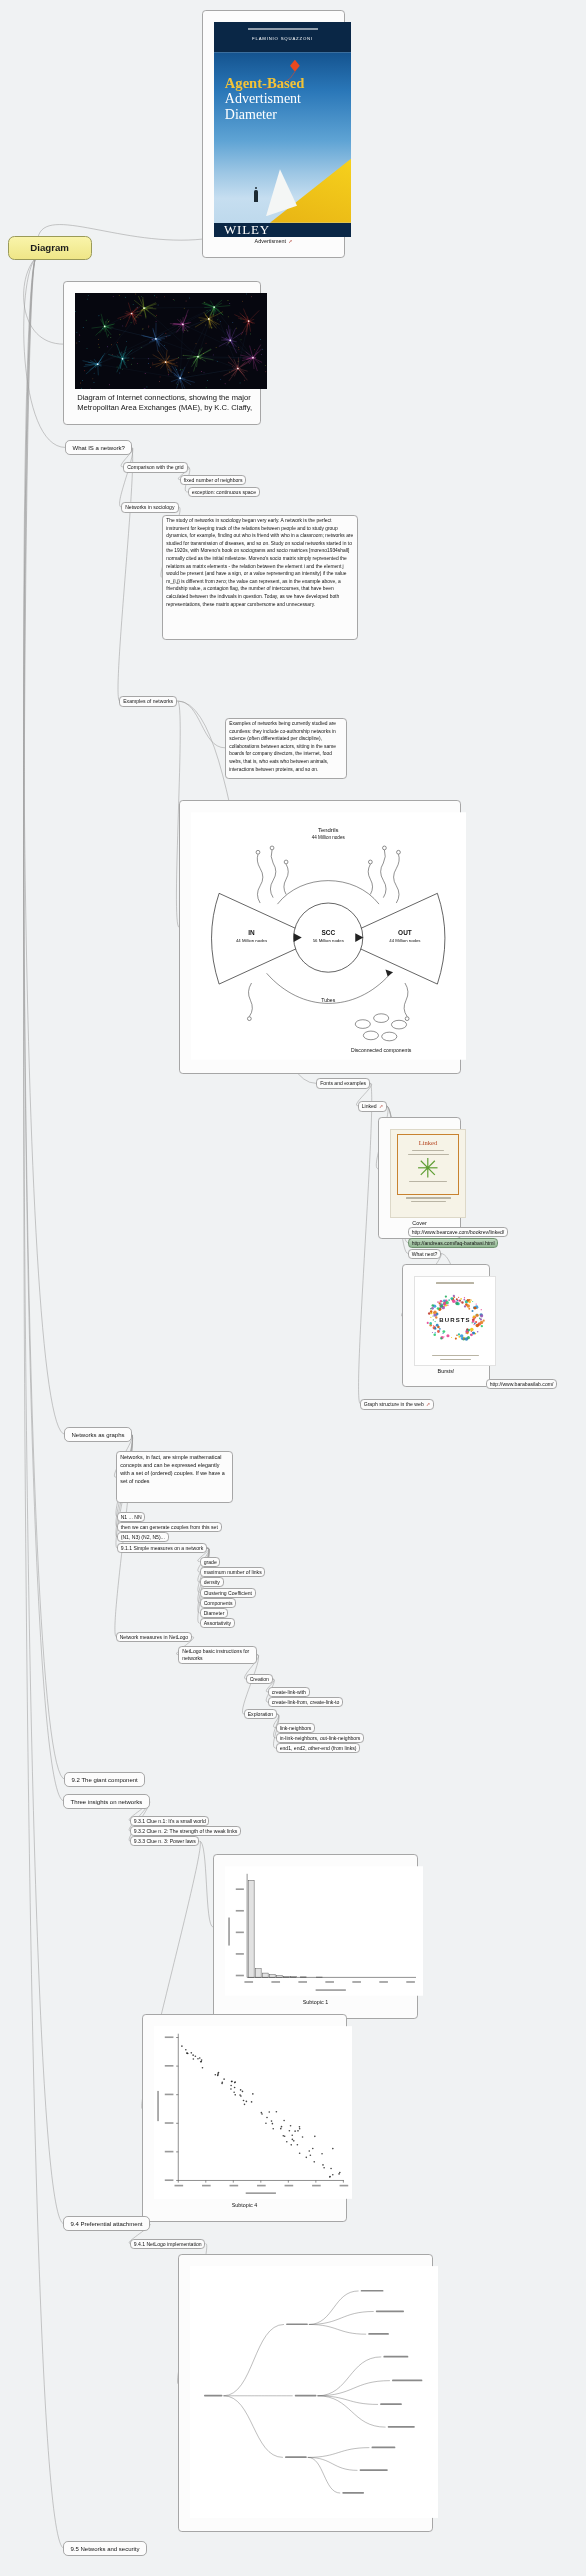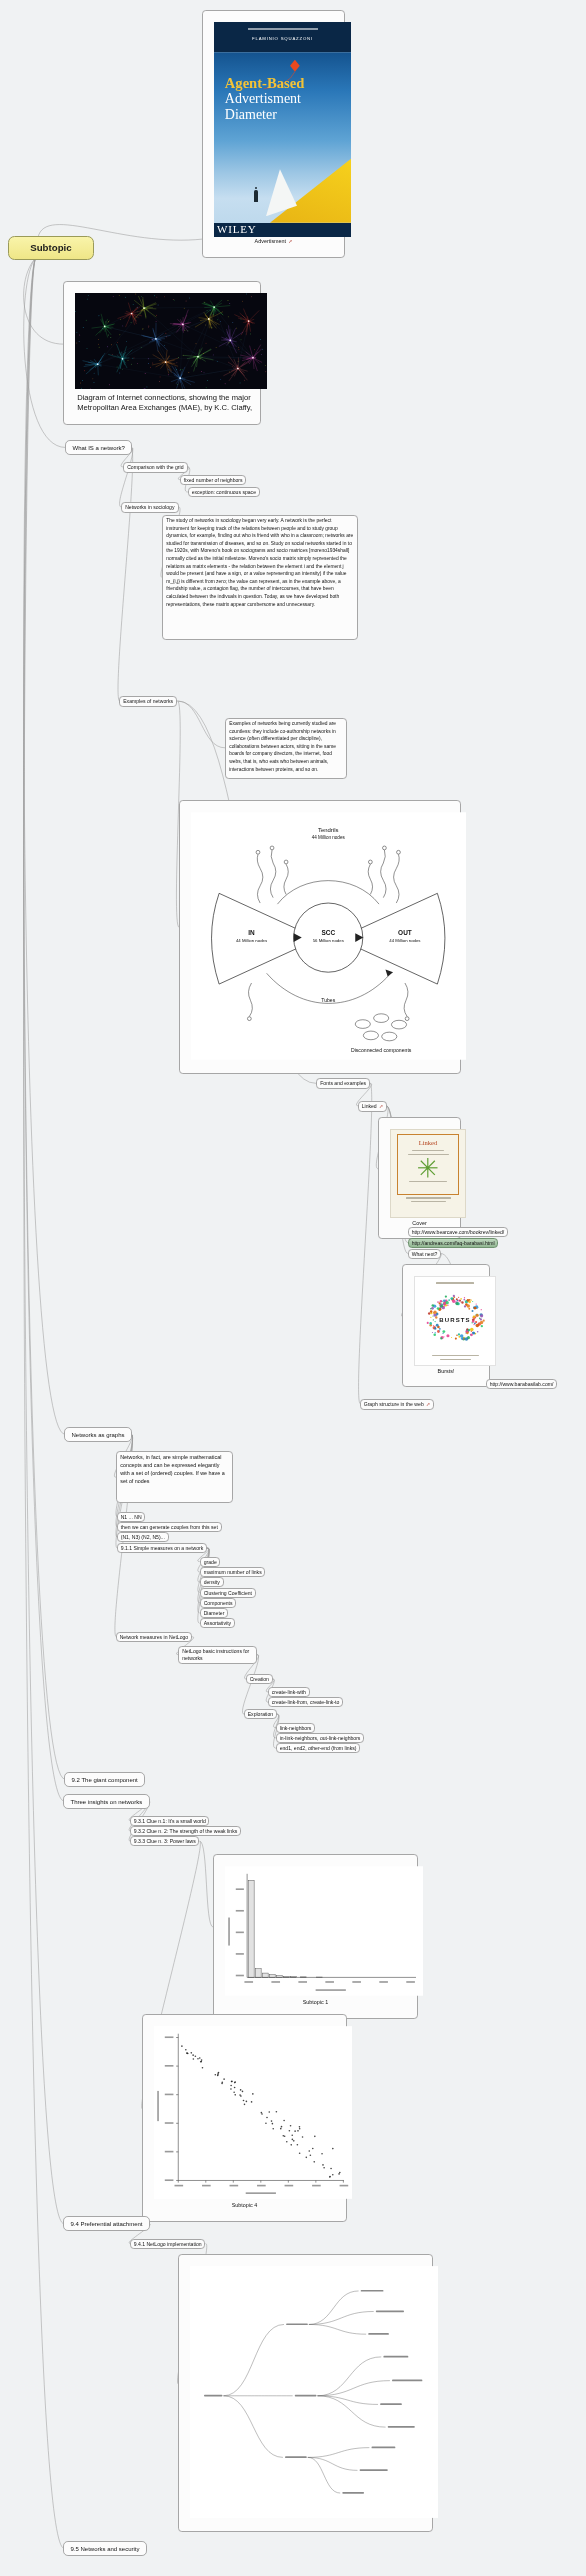--- a/index.html
+++ b/index.html
@@ -29,21 +29,21 @@
   .bc-author{margin-top:6px;text-align:center;color:#fff;font-size:4.3px;letter-spacing:0.8px}
   .bc-kite{position:absolute;top:30px;left:0}
   .bc-title{position:absolute;top:53px;left:10.8px;font-family:"Liberation Serif",serif;text-align:left}
   .bc-t1{color:#f3c337;font-size:14.6px;font-weight:bold;line-height:1.12}
   .bc-t2,.bc-t3{color:#fff;font-size:14px;line-height:1.12}
   .bc-person{position:absolute;left:40px;bottom:35px;width:3.8px;height:12px;background:#1c2a33;border-radius:1.6px 1.6px 0.5px 0.5px}
   .bc-person::before{content:"";position:absolute;top:-3.2px;left:0.5px;width:2.7px;height:2.7px;border-radius:50%;background:#1c2a33}
   .bc-sail{position:absolute;left:52px;bottom:20.5px;width:31px;height:47px;background:#f4f6f5;clip-path:polygon(45% 0,100% 78%,0 100%)}
   .bc-dune{position:absolute;right:0;bottom:14px;width:81px;height:64px;background:linear-gradient(200deg,#f6d11d,#e8b414);clip-path:polygon(100% 0,0 100%,100% 100%)}
   .bc-bottom{position:absolute;bottom:0;left:0;right:0;height:14px;background:#0a2746;display:flex;align-items:center}
-  .bc-wiley{color:#fff;font-family:"Liberation Serif",serif;font-size:11px;letter-spacing:0.8px;margin-left:3px}
+  .bc-wiley{color:#fff;font-family:"Liberation Serif",serif;font-size:13px;letter-spacing:0.8px;margin-left:10px}
   
   .linkedcover{position:relative;width:76px;height:89px;background:#f6f3e7;border:0.5px solid #ddd8c8;margin:0 auto;padding-top:4.3px}
   .lc-frame{margin:0 auto;width:62px;height:61px;border:1.1px solid #c8822f;padding-top:3.8px}
   .lc-title{text-align:center;color:#b5441f;font-family:"Liberation Serif",serif;font-size:6.5px}
   .bar{height:1.4px;background:#b9b4a4;margin:2.2px auto;border-radius:0.5px}
   .w58{width:31px}.w60{width:32px}.w64{width:35px}.w70{width:38px}.w76{width:41px}.w84{width:45px}.w86{width:47px}
   .lc-star{display:block;margin:1.6px auto}
   
   .burstscover{position:relative;width:82px;height:90px;background:#fff;border:0.5px solid #e2e2e2;margin:0 auto;padding-top:3.2px}
   .bursts-title{position:absolute;top:39px;left:0;right:0;text-align:center;font-weight:bold;font-size:6px;letter-spacing:1.1px;color:#151515}
@@ -126,21 +126,21 @@
       <div class="bc-dune"></div>
       <div class="bc-sail"></div>
       <div class="bc-person"></div>
       <div class="bc-bottom">
         <span class="bc-wiley">WILEY</span>
       </div>
     </div>
     <div class="cap"><span>Advertisment</span><span class="licon">↗</span></div>
   </div>
 
-  <div class="node root" style="left:7.6px;top:236px">Subtopic</div>
+  <div class="node root" style="left:7.6px;top:236px">Diagram</div>
 
   <div class="node imgnode" style="left:63px;top:281px;width:198px">
     <svg id="netviz" width="192" height="96" viewBox="0 0 356 178">
         <rect x="0" y="0" width="356" height="178" fill="#06070f"></rect>
         <line x1="228" y1="118" x2="330" y2="120" stroke="#2a4a6a" stroke-width="0.4" opacity="0.5"></line>
         <line x1="228" y1="118" x2="258" y2="26" stroke="#2a4a6a" stroke-width="0.4" opacity="0.5"></line>
         <line x1="248" y1="48" x2="248" y2="48" stroke="#2a4a6a" stroke-width="0.4" opacity="0.5"></line>
         <line x1="258" y1="26" x2="330" y2="120" stroke="#2a4a6a" stroke-width="0.4" opacity="0.5"></line>
         <line x1="288" y1="88" x2="330" y2="120" stroke="#2a4a6a" stroke-width="0.4" opacity="0.5"></line>
         <line x1="128" y1="28" x2="258" y2="26" stroke="#2a4a6a" stroke-width="0.4" opacity="0.5"></line>

